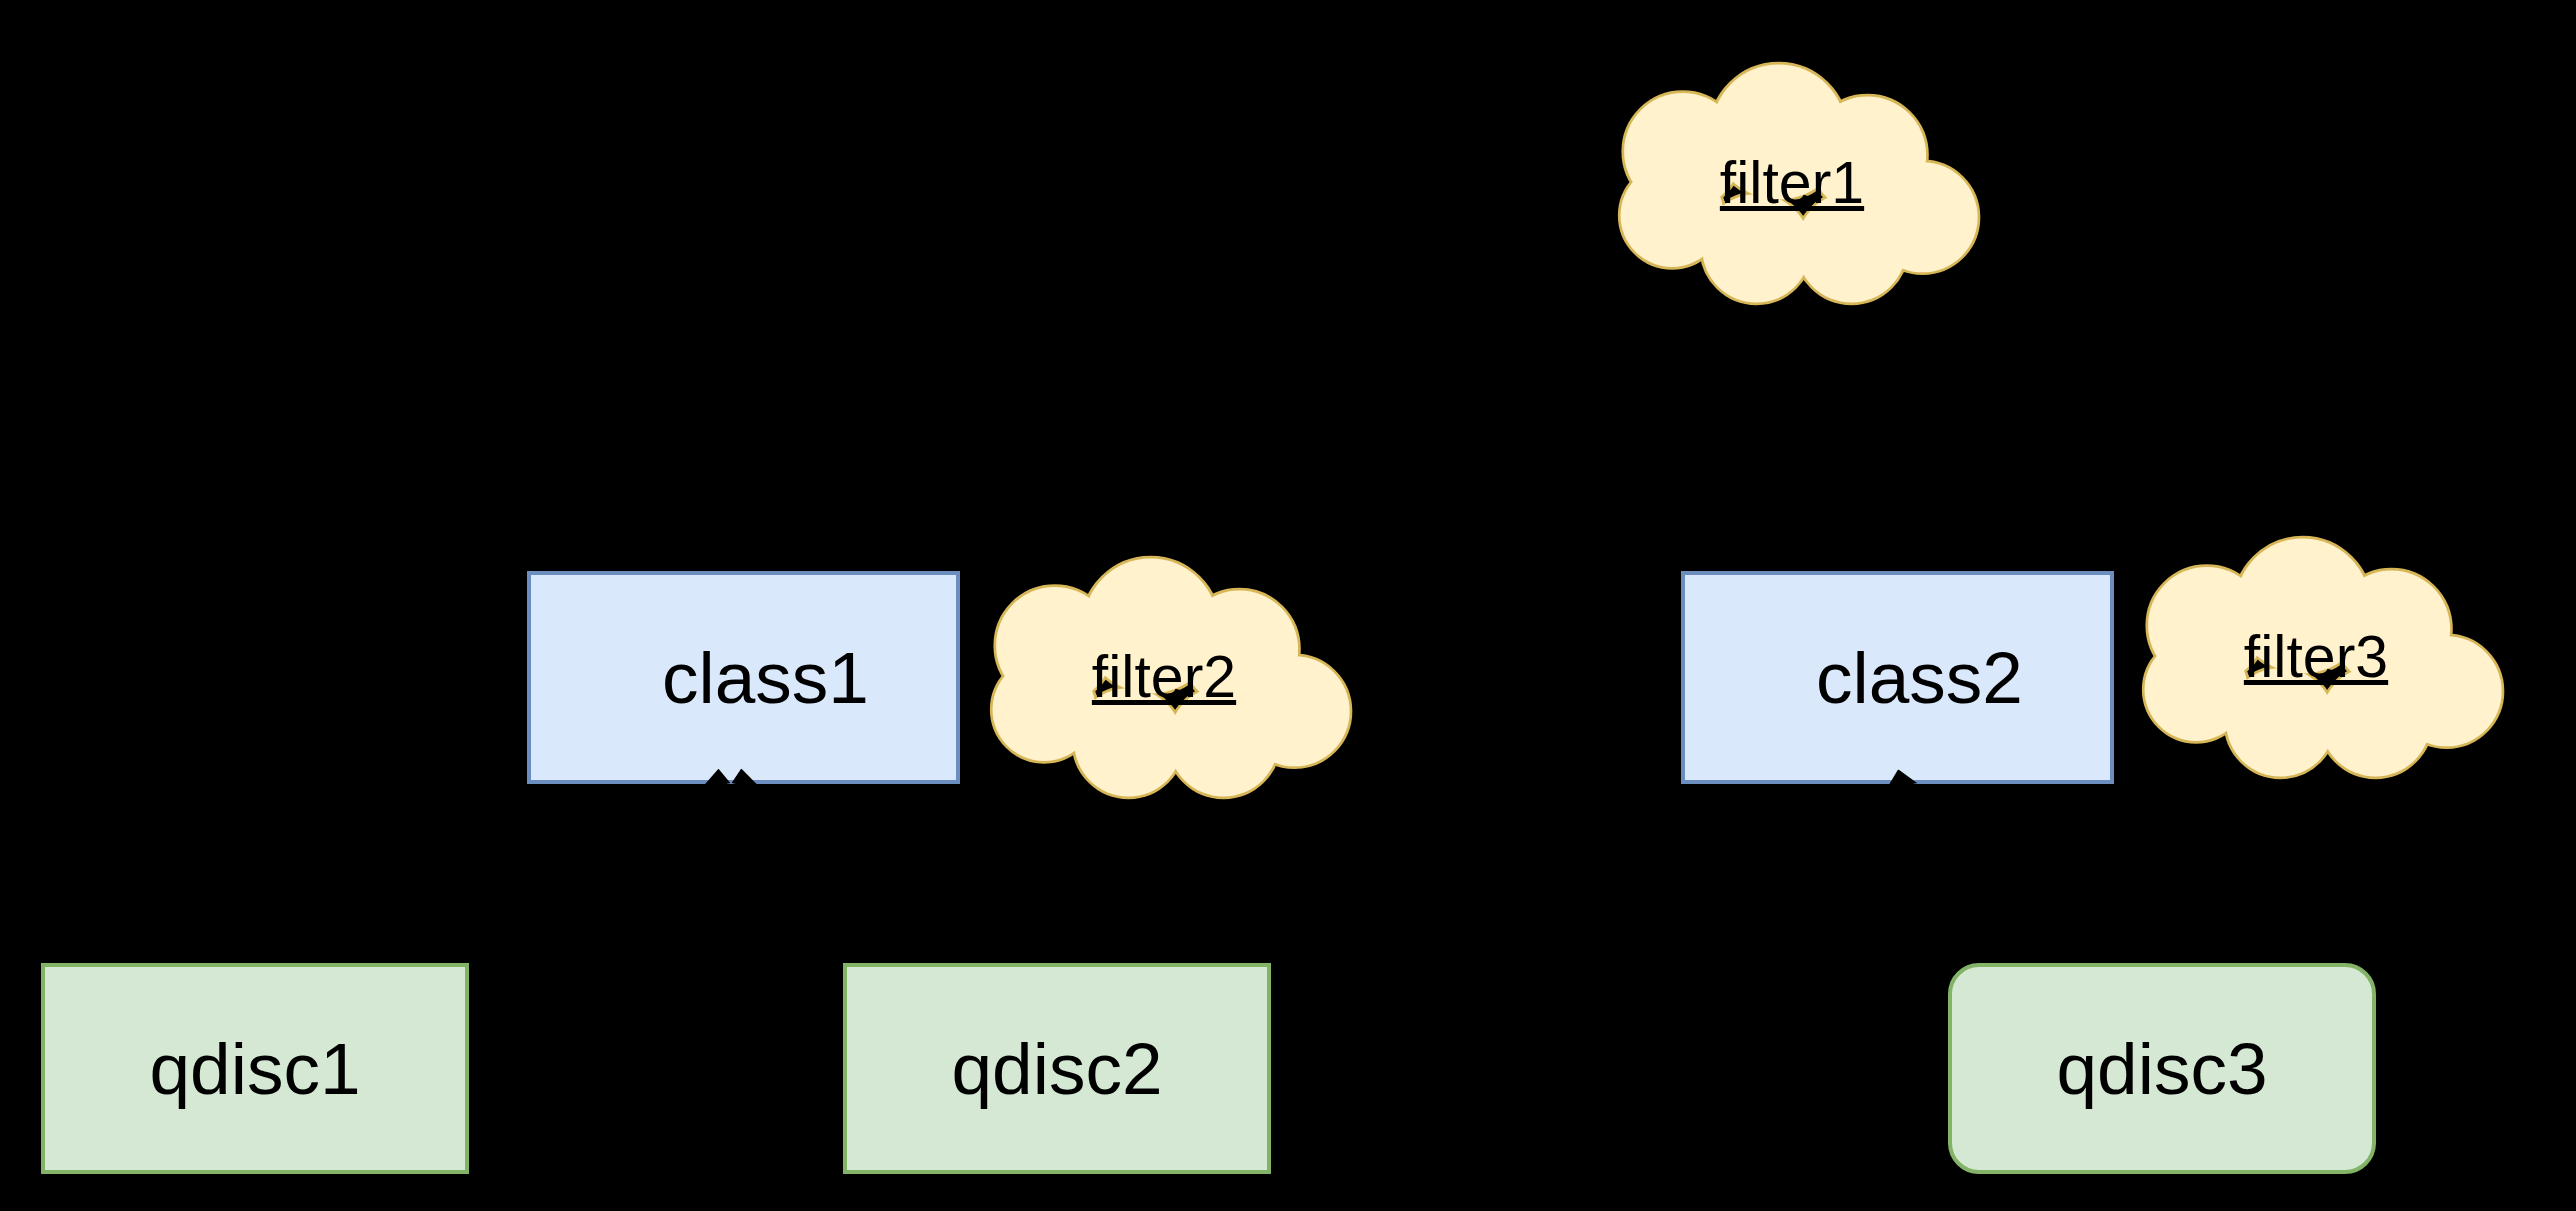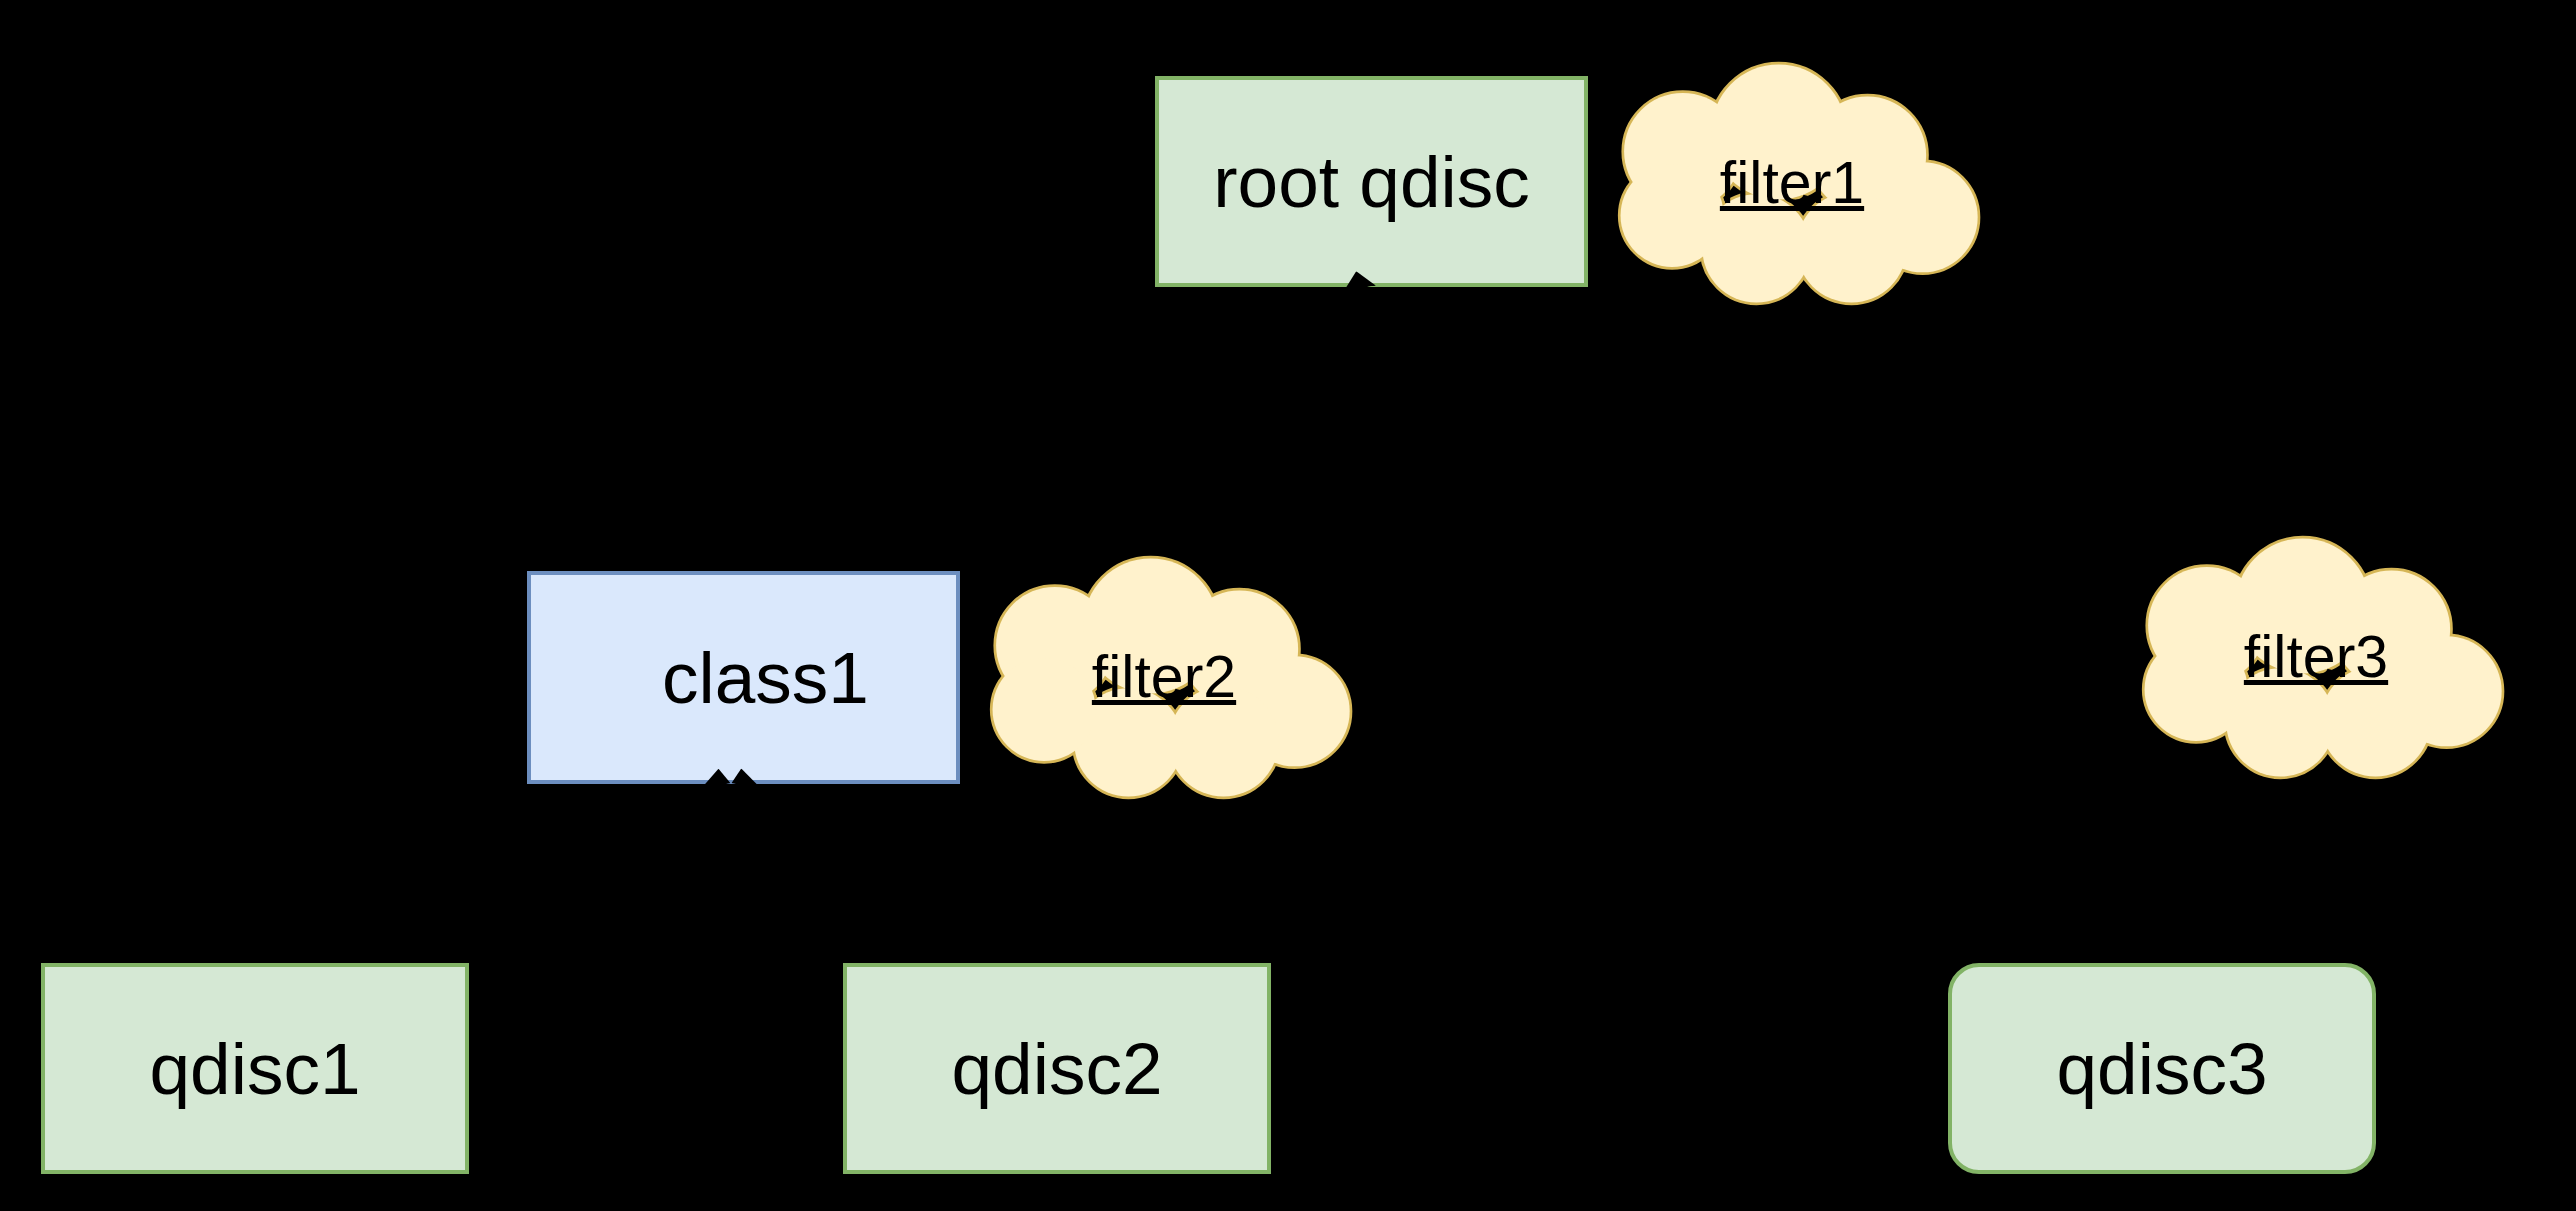--- a/index.html
+++ b/index.html
@@ -73,23 +73,20 @@
   #notch-class1b { left: 732px;  top: 769px; width: 28px; height: 16px;
                    clip-path: polygon(30% 0, 100% 100%, 0 100%); transform: rotate(6deg); }
   #notch-class2  { left: 1887px; top: 769px; width: 30px; height: 16px;
                    clip-path: polygon(40% 0, 100% 100%, 0 100%); transform: rotate(-6deg); }
 </style>
 </head>
 <body>
 
 <div class="canvas">
 
-  <div class="node qdisc" id="n-root">
-    <span>root qdisc</span>
-  </div>
 
   <div class="cloud" id="c-filter1">
     <svg viewBox="0 0 430 280">
       <g class="cloud-outline">
         <circle cx="92" cy="104" r="66"></circle>
         <circle cx="200" cy="82" r="76"></circle>
         <circle cx="300" cy="108" r="66"></circle>
         <circle cx="362" cy="178" r="62"></circle>
         <circle cx="282" cy="212" r="62"></circle>
         <circle cx="175" cy="213" r="61"></circle>
@@ -129,20 +126,23 @@
         <circle cx="300" cy="108" r="66"></circle>
         <circle cx="362" cy="178" r="62"></circle>
         <circle cx="282" cy="212" r="62"></circle>
         <circle cx="175" cy="213" r="61"></circle>
         <circle cx="80" cy="176" r="58"></circle>
       </g>
     </svg>
     <div class="cloud-label">filter2</div>
   </div>
 
+  <div class="node class" id="n-class2">
+    <span>class2</span>
+  </div>
 
   <div class="cloud" id="c-filter3">
     <svg viewBox="0 0 430 280">
       <g class="cloud-outline">
         <circle cx="92" cy="104" r="66"></circle>
         <circle cx="200" cy="82" r="76"></circle>
         <circle cx="300" cy="108" r="66"></circle>
         <circle cx="362" cy="178" r="62"></circle>
         <circle cx="282" cy="212" r="62"></circle>
         <circle cx="175" cy="213" r="61"></circle>

